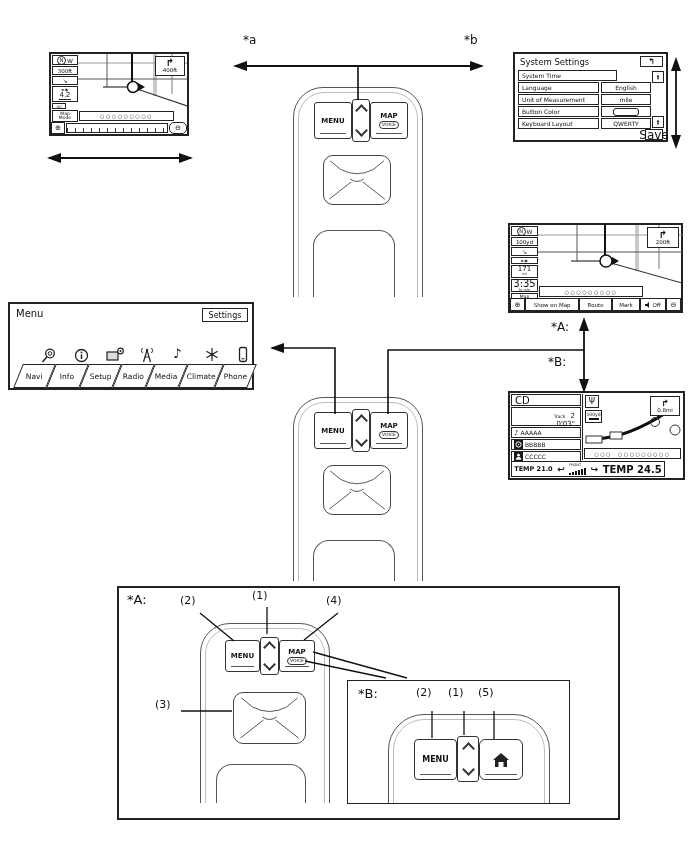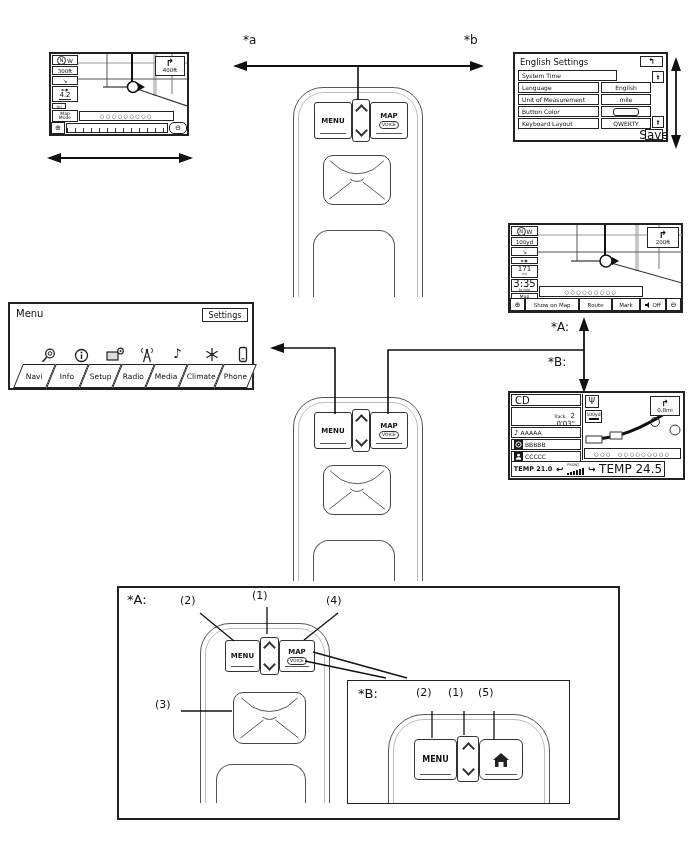--- a/index.html
+++ b/index.html
@@ -123,21 +123,21 @@
     </div>
     <div class="box p dots" style="left:28px;bottom:13px;width:95px;height:10px;z-index:3">○○○○○○○○○</div>
     <div class="p strip" style="left:0;right:0;bottom:0;height:12px;z-index:3">
       <div class="cell" style="width:14px;font-size:7px">⊕</div>
       <div class="ticks"></div>
       <div class="cell" style="width:18px;font-size:7px;border-radius:5px">⊖</div>
     </div>
   </div>
 
   <div class="screen" style="left:513px;top:52px;width:155px;height:90px">
-    <div class="lab" style="left:5px;top:3px;font-size:8.5px">English Settings</div>
+    <div class="lab" style="left:5px;top:3px;font-size:8.5px">System Settings</div>
     <div class="box p" style="right:3px;top:2px;width:23px;height:11px;border-width:1.5px">
       <span style="font-size:8px;font-weight:bold;line-height:9px">↰</span>
     </div>
     <div class="p" style="left:3px;top:16px;width:133px">
       <div style="display:flex;margin-bottom:1px">
         <div class="box" style="flex:1;height:11px;margin-right:34px;font-size:6px;justify-content:flex-start;padding-left:3px">System Time</div>
       </div>
       <div style="display:flex;gap:2px;margin-bottom:1px">
         <div class="box" style="flex:1;height:11px;font-size:6px;justify-content:flex-start;padding-left:3px">Language</div>
         <div class="box" style="width:50px;height:11px;font-size:6px">English</div>
@@ -405,21 +405,21 @@
         <span class="bars">
             <i style="height:2px"></i>
             <i style="height:3px"></i>
             <i style="height:4px"></i>
             <i style="height:5px"></i>
             <i style="height:6px"></i>
             <i style="height:7px"></i>
           </span>
       </span>
       <span style="font-size:9px;font-weight:bold">↪</span>
-      <span style="font-size:12px;font-weight:normal">TEMP 24.5</span>
+      <span style="font-size:10px;font-weight:bold">TEMP 24.5</span>
     </div>
   </div>
 
   <div class="p" style="left:117px;top:586px;width:503px;height:234px;border:2px solid #222;z-index:2">
     <div class="lab" style="left:8px;top:4px;font-size:13px">*A:</div>
     <div class="lab" style="left:61px;top:6px;font-size:11px">(2)</div>
     <div class="lab" style="left:133px;top:1px;font-size:11px">(1)</div>
     <div class="lab" style="left:207px;top:6px;font-size:11px">(4)</div>
     <div class="lab" style="left:36px;top:110px;font-size:11px">(3)</div>
 

